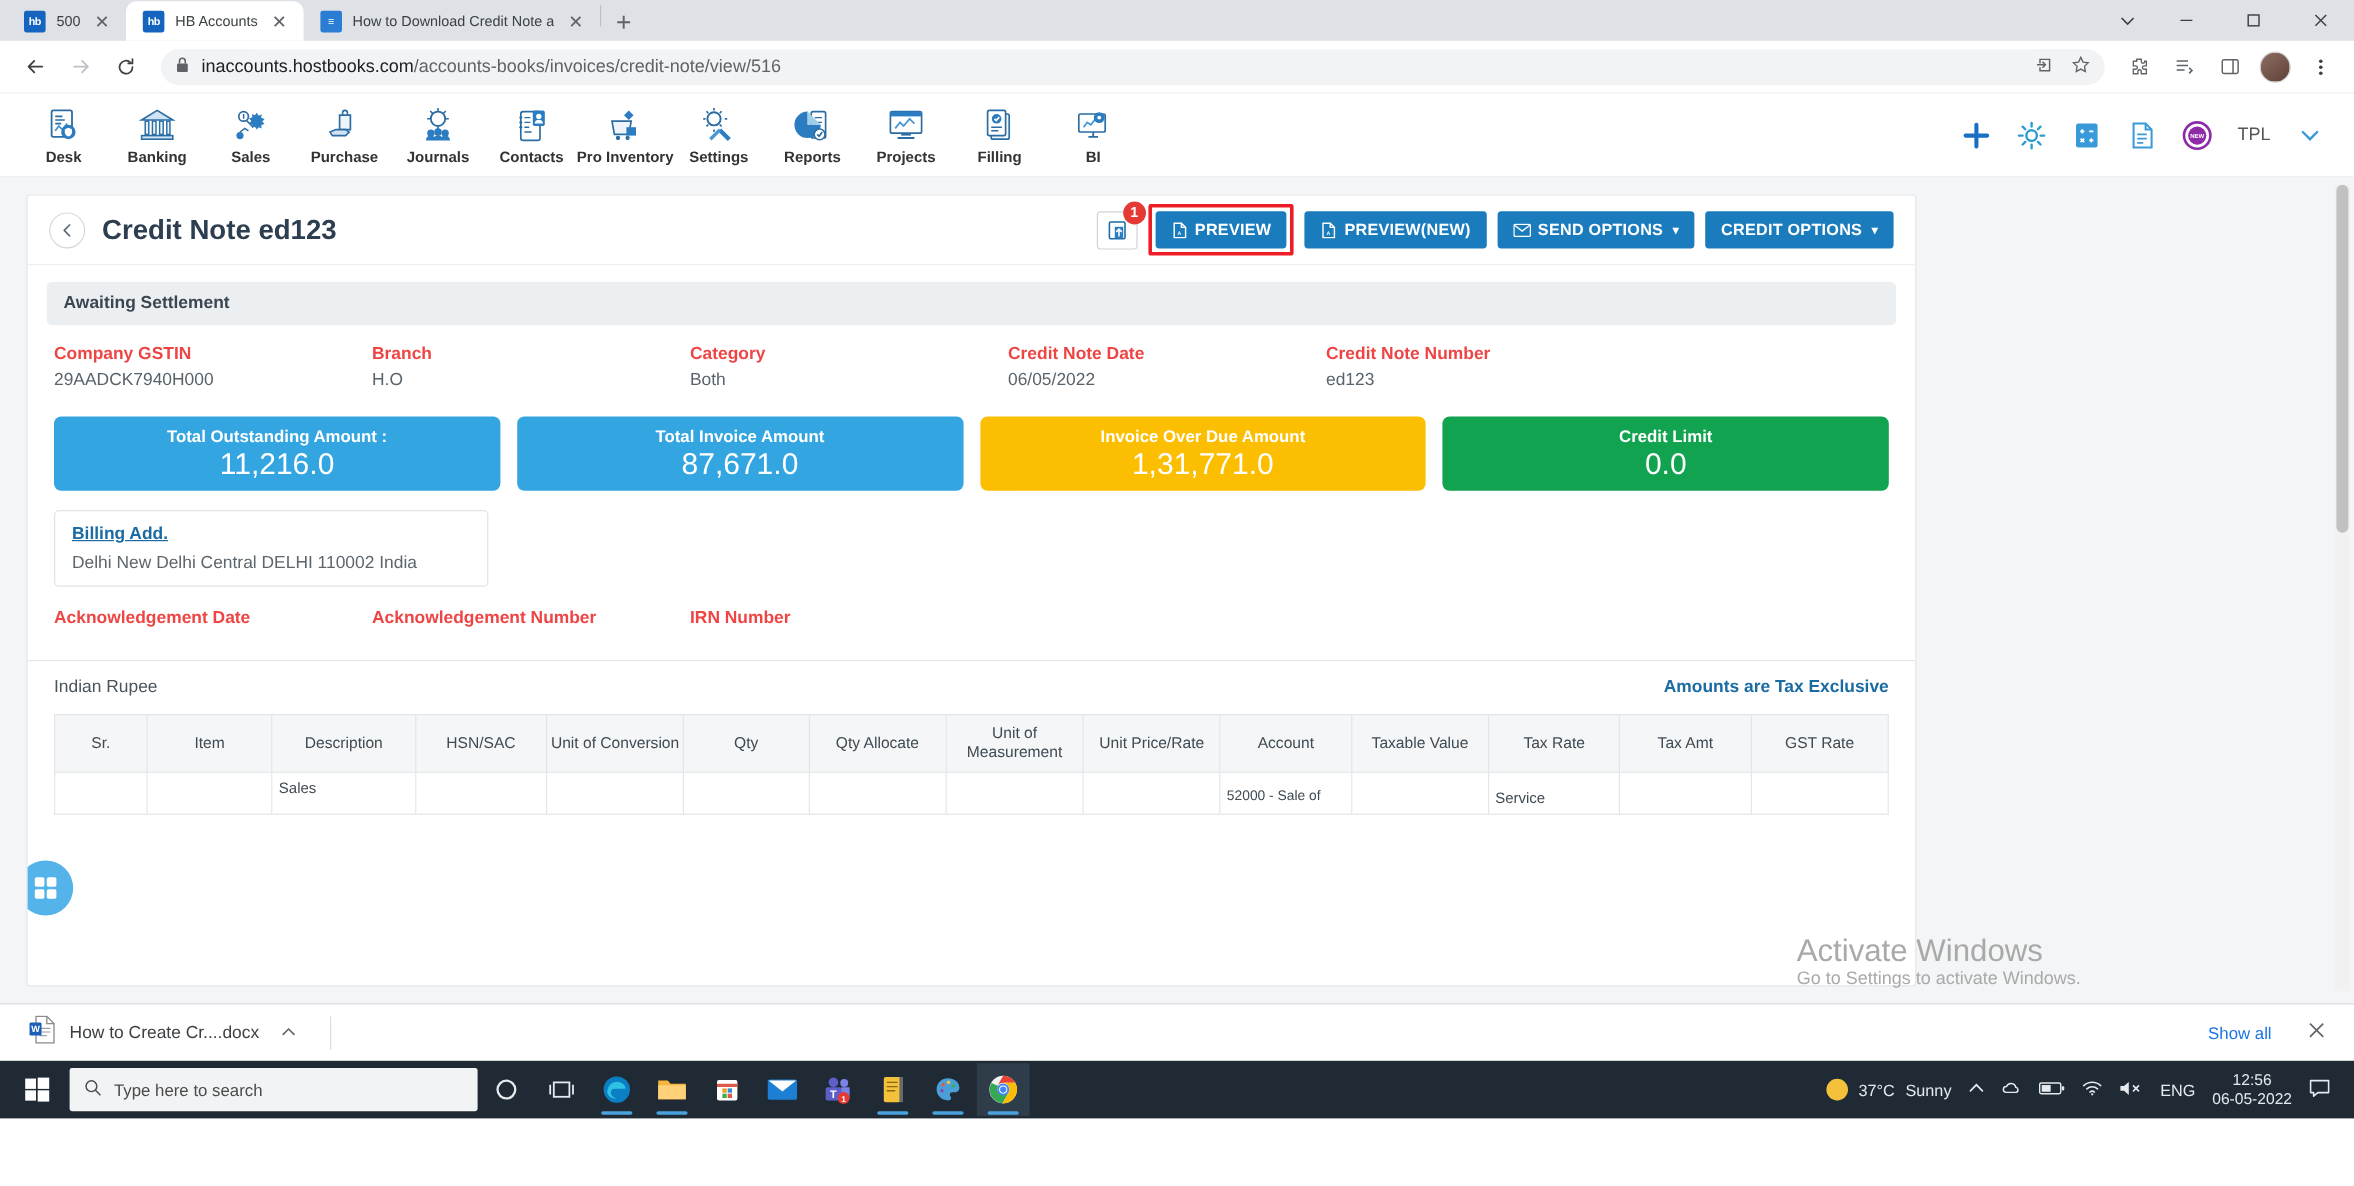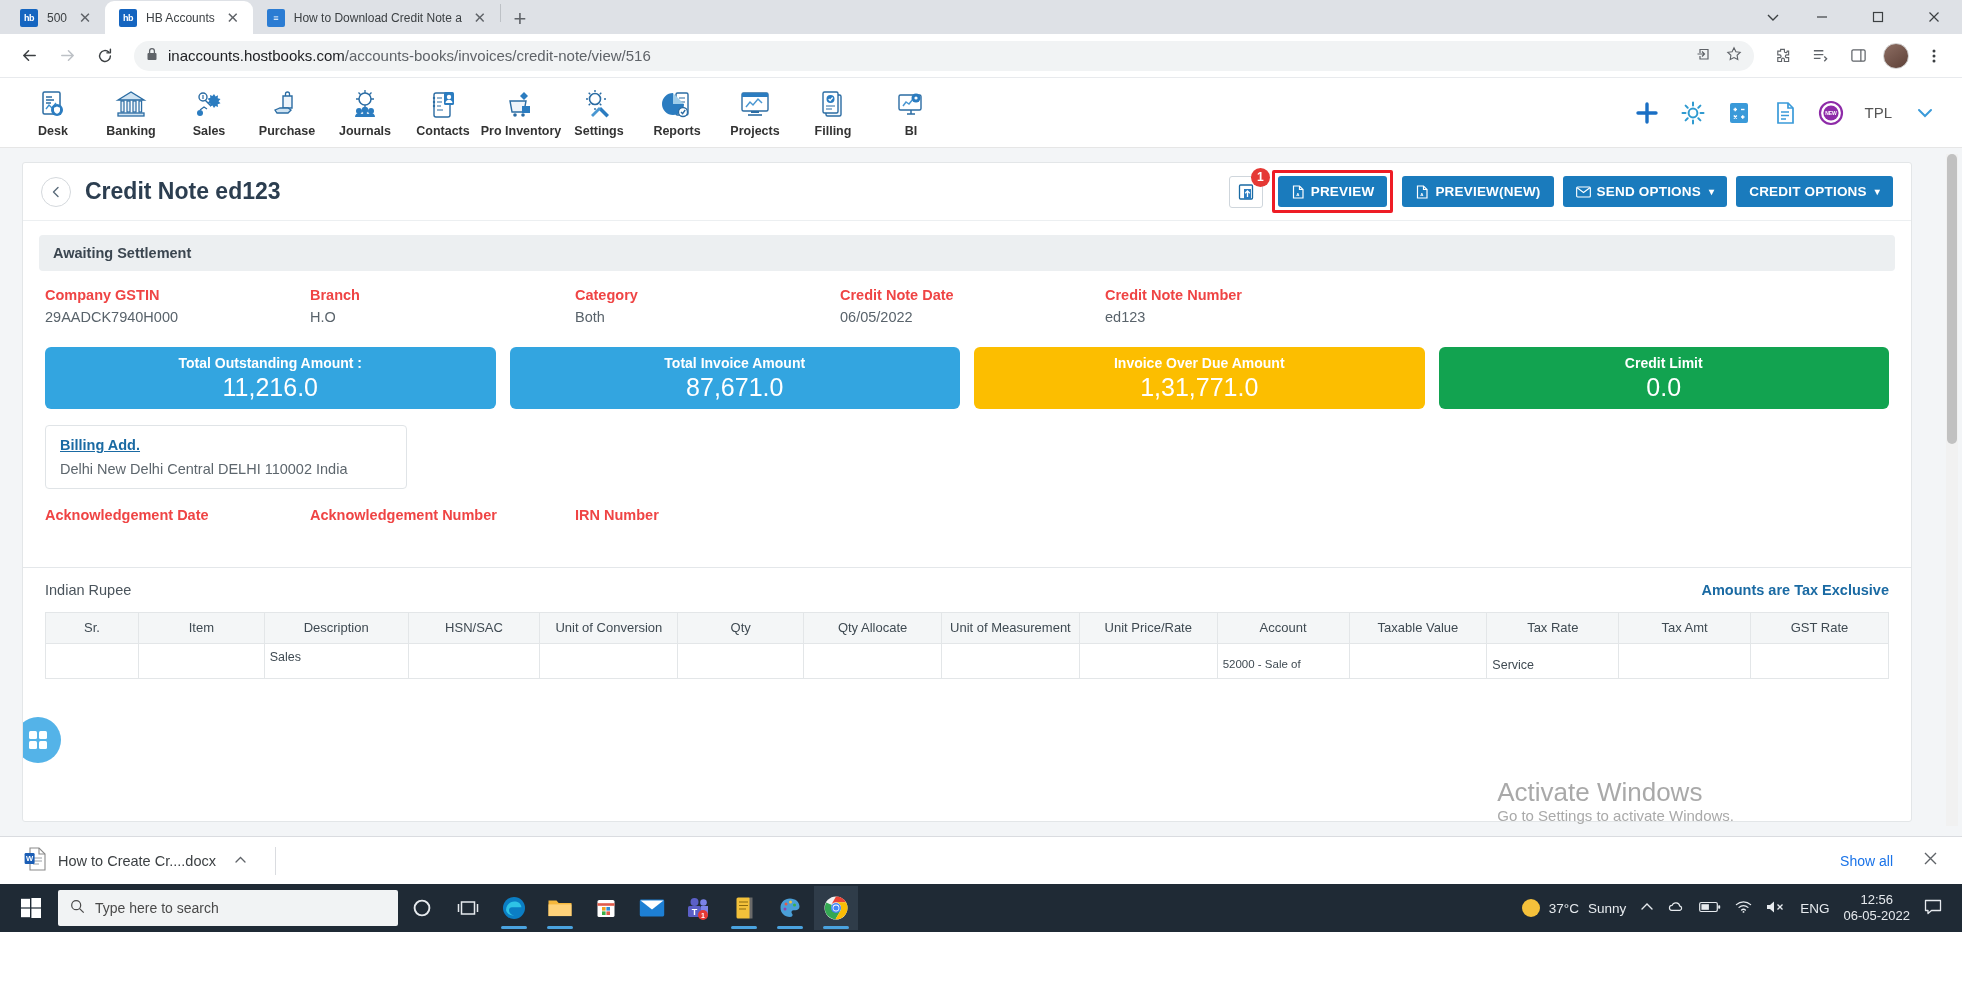--- a/index.html
+++ b/index.html
@@ -99,21 +99,21 @@
   .nav-right .ricon { width: 26px; height: 26px; display:flex; align-items:center; justify-content:center;}
   .tpl-text { font-size: 15px; color: #555; font-weight: 500; }
 
   
   .pagewrap {
     position: relative; height: 688px; background: #f3f5f7;
     padding: 14px 22px 0 22px; overflow: hidden;
   }
   .card {
     background: #fff; border: 1px solid #e3e6e8; border-radius: 3px;
-    width: 1890px; height: 660px; position: relative; overflow: hidden;
+    width: 1575px; height: 660px; position: relative; overflow: hidden;
   }
   .card-head {
     height: 58px; display: flex; align-items: center; padding: 0 18px;
     border-bottom: 1px solid #eceff1;
   }
   .back-circle {
     width: 30px; height: 30px; border-radius: 50%; border: 1px solid #d5d9dd;
     display: flex; align-items: center; justify-content: center;
     color: #5b6b7a; font-size: 15px; margin-right: 14px;
   }
@@ -165,21 +165,21 @@
   }
   .billing .btitle {
     font-size: 14.5px; color: #1a6aa3; font-weight: 700;
     text-decoration: underline; margin-bottom: 8px;
   }
   .billing .bval { font-size: 14.5px; color: #5d666d; }
 
   .ack-row { display: flex; padding: 18px 22px 0 22px; }
   .ack-row .flabel { flex: 0 0 265px; }
 
-  .tbl-section { margin-top: 38px; border-top: 1px solid #e4e7ea; padding: 14px 22px 0 22px; position: relative;}
+  .tbl-section { margin-top: 21px; border-top: 1px solid #e4e7ea; padding: 14px 22px 0 22px; position: relative;}
   .tbl-topline { display: flex; align-items: center; margin-bottom: 14px; }
   .cur-text { font-size: 14.5px; color: #4a545c; }
   .tax-text { margin-left: auto; font-size: 14.5px; color: #1a6aa3; font-weight: 700; }
 
   table.items { width: 100%; border-collapse: collapse; table-layout: fixed; }
   table.items th {
     background: #f4f6f7; border: 1px solid #e3e6e8; font-size: 13px;
     color: #3f4a52; font-weight: 400; padding: 7px 3px; text-align: center;
     line-height: 1.25;
   }

